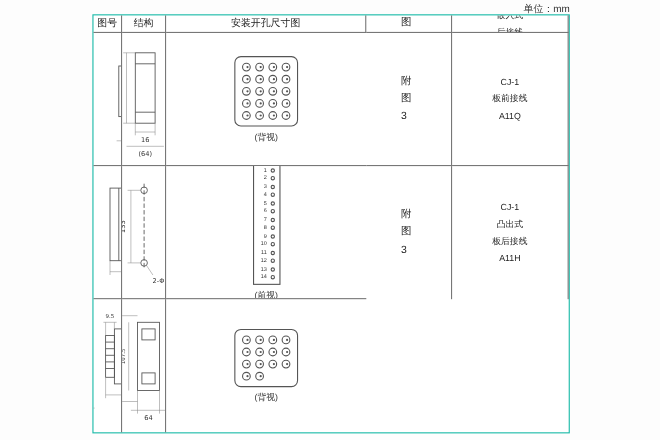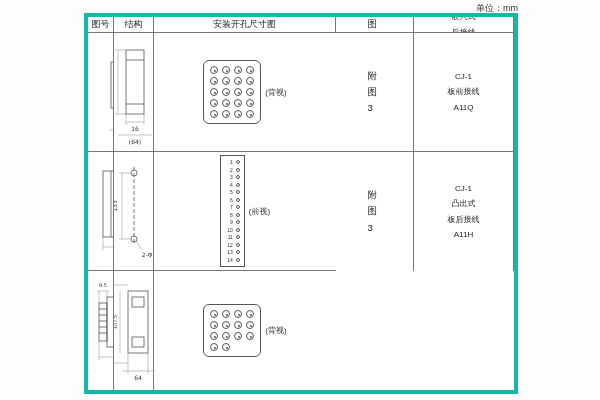--- a/index.html
+++ b/index.html
@@ -1,36 +1,36 @@
 <!DOCTYPE html>
 <html><head>
 <meta charset="utf-8">
 <style>
   * { margin:0; padding:0; box-sizing:border-box; }
   html,body { width:600px; height:400px; }
   body { background:#ffffff; font-family:"Liberation Sans",sans-serif; color:#222; }
   .page { position:relative; width:600px; height:400px; background:#fdfdfd; overflow:hidden; }
   .unit-label { position:absolute; top:2px; right:82px; font-size:9px; color:#333; }
-  .dim-table { position:absolute; left:84px; top:13px; width:434px; height:381px; border:4px solid #14b8a6;
+  .dim-table { position:absolute; left:84px; top:13px; width:434px; height:381px; border:1px solid #14b8a6;
                display:grid; grid-template-columns:26px 40px 182px 78px 1fr; grid-template-rows:16px 1fr 1fr 1fr; background:#fff; }
   .cell { border-right:1px solid #777; border-bottom:1px solid #777; display:flex; flex-direction:column;
           align-items:center; justify-content:center; overflow:hidden; }
   .cell.c-last { border-right:none; }
   .cell.r-last { border-bottom:none; }
   .head { font-size:9px; }
   .ls-wide { letter-spacing:7px; text-indent:7px; }
   .ls-med { letter-spacing:2px; text-indent:2px; }
   .figure-text { width:14px; word-break:break-all; text-align:left; font-size:9.5px; line-height:1.7; }
   .structure-text { white-space:pre-line; text-align:center; font-size:8px; line-height:1.9; }
   svg.dwg { display:block; }
   .dwg .s { stroke:#555; fill:none; stroke-width:0.8; }
   .dwg .dim { stroke:#888; fill:none; stroke-width:0.5; }
   .dwg text { fill:#333; font-size:6px; font-family:"DejaVu Sans",sans-serif; text-anchor:middle; stroke:none; }
   .dwg text.sm { font-size:5px; }
-  .term-wrap { display:flex; flex-direction:row; align-items:center; gap:4px; }
+  .term-wrap { display:flex; flex-direction:column; align-items:center; gap:4px; }
   .term-box { border:1px solid #555; border-radius:6px; padding:5px 6px; display:grid;
               grid-template-columns:repeat(4,auto); gap:3px 4px; background:#fff; }
   .term-circle { width:8px; height:8px; border:1px solid #555; border-radius:50%; position:relative; }
   .term-circle::after { content:""; position:absolute; left:2.5px; top:2.5px; width:2px; height:2px; background:#555; border-radius:50%; }
   .term-strip { border:1px solid #555; padding:3px 4px; display:flex; flex-direction:column; gap:1.5px; background:#fff; }
   .t-row { display:flex; align-items:center; gap:3px; }
   .t-num { font-size:5px; width:8px; text-align:right; color:#333; }
   .t-dot { width:4px; height:4px; border:1px solid #555; border-radius:50%; }
   .view-label { font-size:8px; color:#333; }
 </style>

